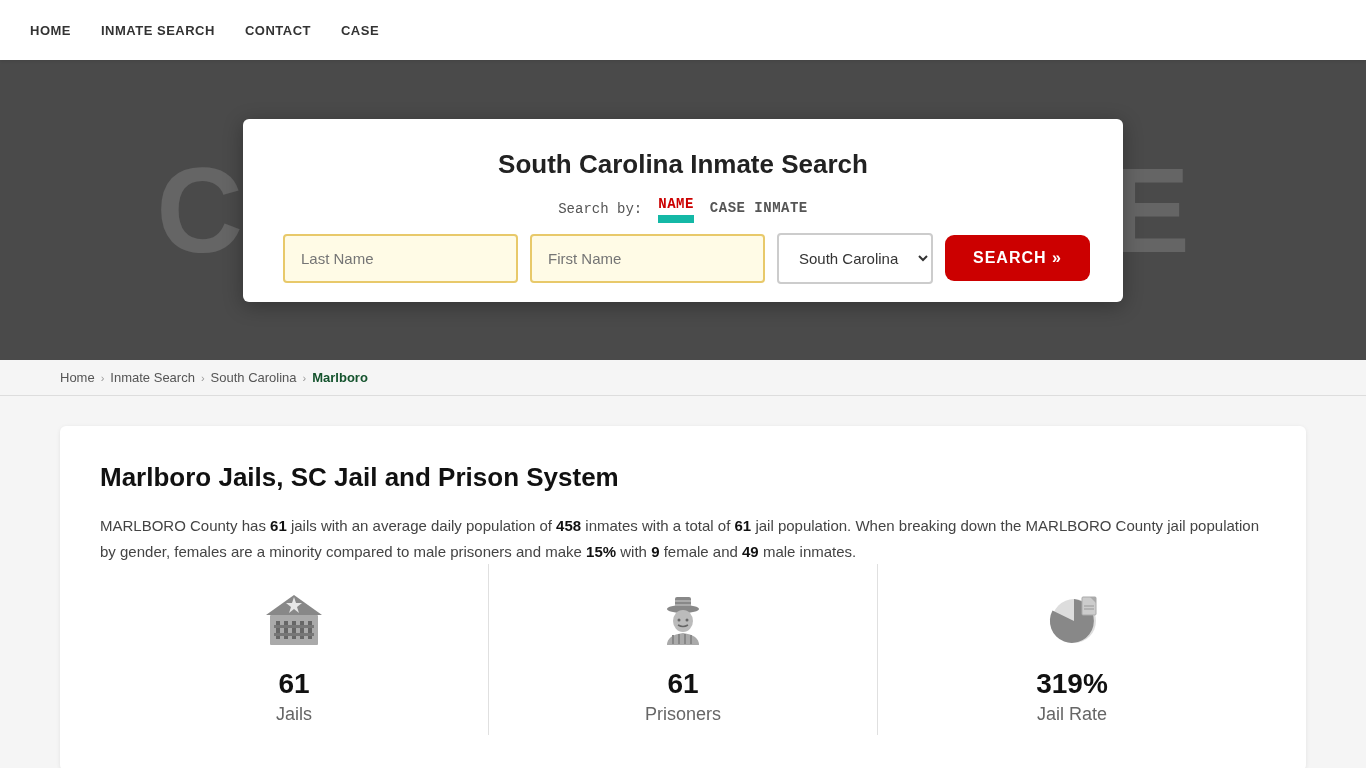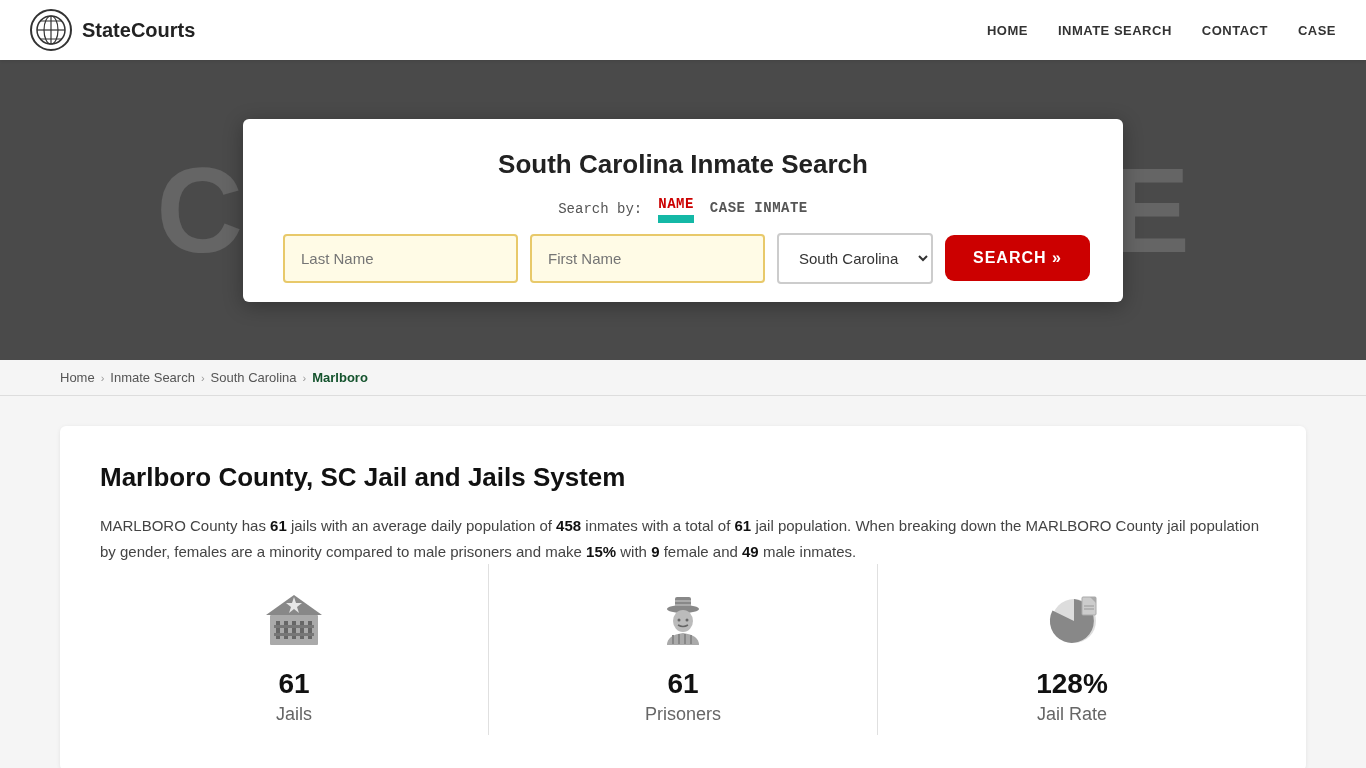--- a/index.html
+++ b/index.html
@@ -229,32 +229,20 @@
     }
     .stat-label {
       font-size: 18px;
       color: #666;
     }
   </style>
 </head>
 <body>
 
 <header class="header">
-  <div class="logo-area">
-    <svg class="logo-icon" viewBox="0 0 42 42" fill="none" xmlns="http://www.w3.org/2000/svg">
-      <circle cx="21" cy="21" r="20" stroke="#333" stroke-width="2" fill="white"></circle>
-      <circle cx="21" cy="21" r="14" stroke="#333" stroke-width="1.5" fill="none"></circle>
-      <line x1="21" y1="7" x2="21" y2="35" stroke="#333" stroke-width="1.2"></line>
-      <line x1="7" y1="21" x2="35" y2="21" stroke="#333" stroke-width="1.2"></line>
-      <line x1="10" y1="12" x2="32" y2="12" stroke="#333" stroke-width="1"></line>
-      <line x1="10" y1="30" x2="32" y2="30" stroke="#333" stroke-width="1"></line>
-      <ellipse cx="21" cy="21" rx="7" ry="14" stroke="#333" stroke-width="1.2" fill="none"></ellipse>
-    </svg>
-    <span class="logo-text">StateCourts</span>
-  </div>
   <nav class="nav-links">
     <a class="nav-link">HOME</a>
     <a class="nav-link">INMATE SEARCH</a>
     <a class="nav-link">CONTACT</a>
     <a class="nav-link">CASE</a>
   </nav>
 </header>
 
 <section class="hero">
   <div class="hero-bg">
@@ -291,21 +279,21 @@
   <span class="breadcrumb-sep">›</span>
   <a class="breadcrumb-link">Inmate Search</a>
   <span class="breadcrumb-sep">›</span>
   <a class="breadcrumb-link">South Carolina</a>
   <span class="breadcrumb-sep">›</span>
   <span class="breadcrumb-current">Marlboro</span>
 </div>
 
 <main class="main-content">
   <div class="content-card">
-    <h2 class="content-title">Marlboro County, SC Jail and Jails System</h2>
+    <h2 class="content-title">Marlboro Jails, SC Jail and Prison System</h2>
     <p class="content-desc">
       <span>MARLBORO County has </span><strong>61</strong><span> jails with an average daily population of </span><strong>458</strong><span> inmates with a total of </span><strong>61</strong><span> jail population. When breaking down the MARLBORO County jail population by gender, females are a minority compared to male prisoners and make </span><strong>15%</strong><span> with </span><strong>9</strong><span> female and </span><strong>49</strong><span> male inmates.</span>
     </p>
 
     <div class="stats-row">
 
       <div class="stat-item">
         <div class="stat-icon">
           <svg width="64" height="64" viewBox="0 0 64 64" fill="none" xmlns="http://www.w3.org/2000/svg">
 
@@ -366,18 +354,18 @@
             <circle cx="34" cy="34" r="22" fill="#ddd"></circle>
 
             <path d="M34,34 L34,12 A22,22 0 1,1 12.5,23.5 Z" fill="#888"></path>
 
             <rect x="42" y="10" width="14" height="18" rx="1" fill="#ccc" stroke="#aaa" stroke-width="1"></rect>
             <polygon points="50,10 56,10 56,16" fill="#aaa"></polygon>
             <line x1="44" y1="19" x2="54" y2="19" stroke="#aaa" stroke-width="1.5"></line>
             <line x1="44" y1="22" x2="54" y2="22" stroke="#aaa" stroke-width="1.5"></line>
           </svg>
         </div>
-        <div class="stat-number">128%</div>
+        <div class="stat-number">319%</div>
         <div class="stat-label">Jail Rate</div>
       </div>
     </div>
   </div>
 </main>
 
 </body></html>

